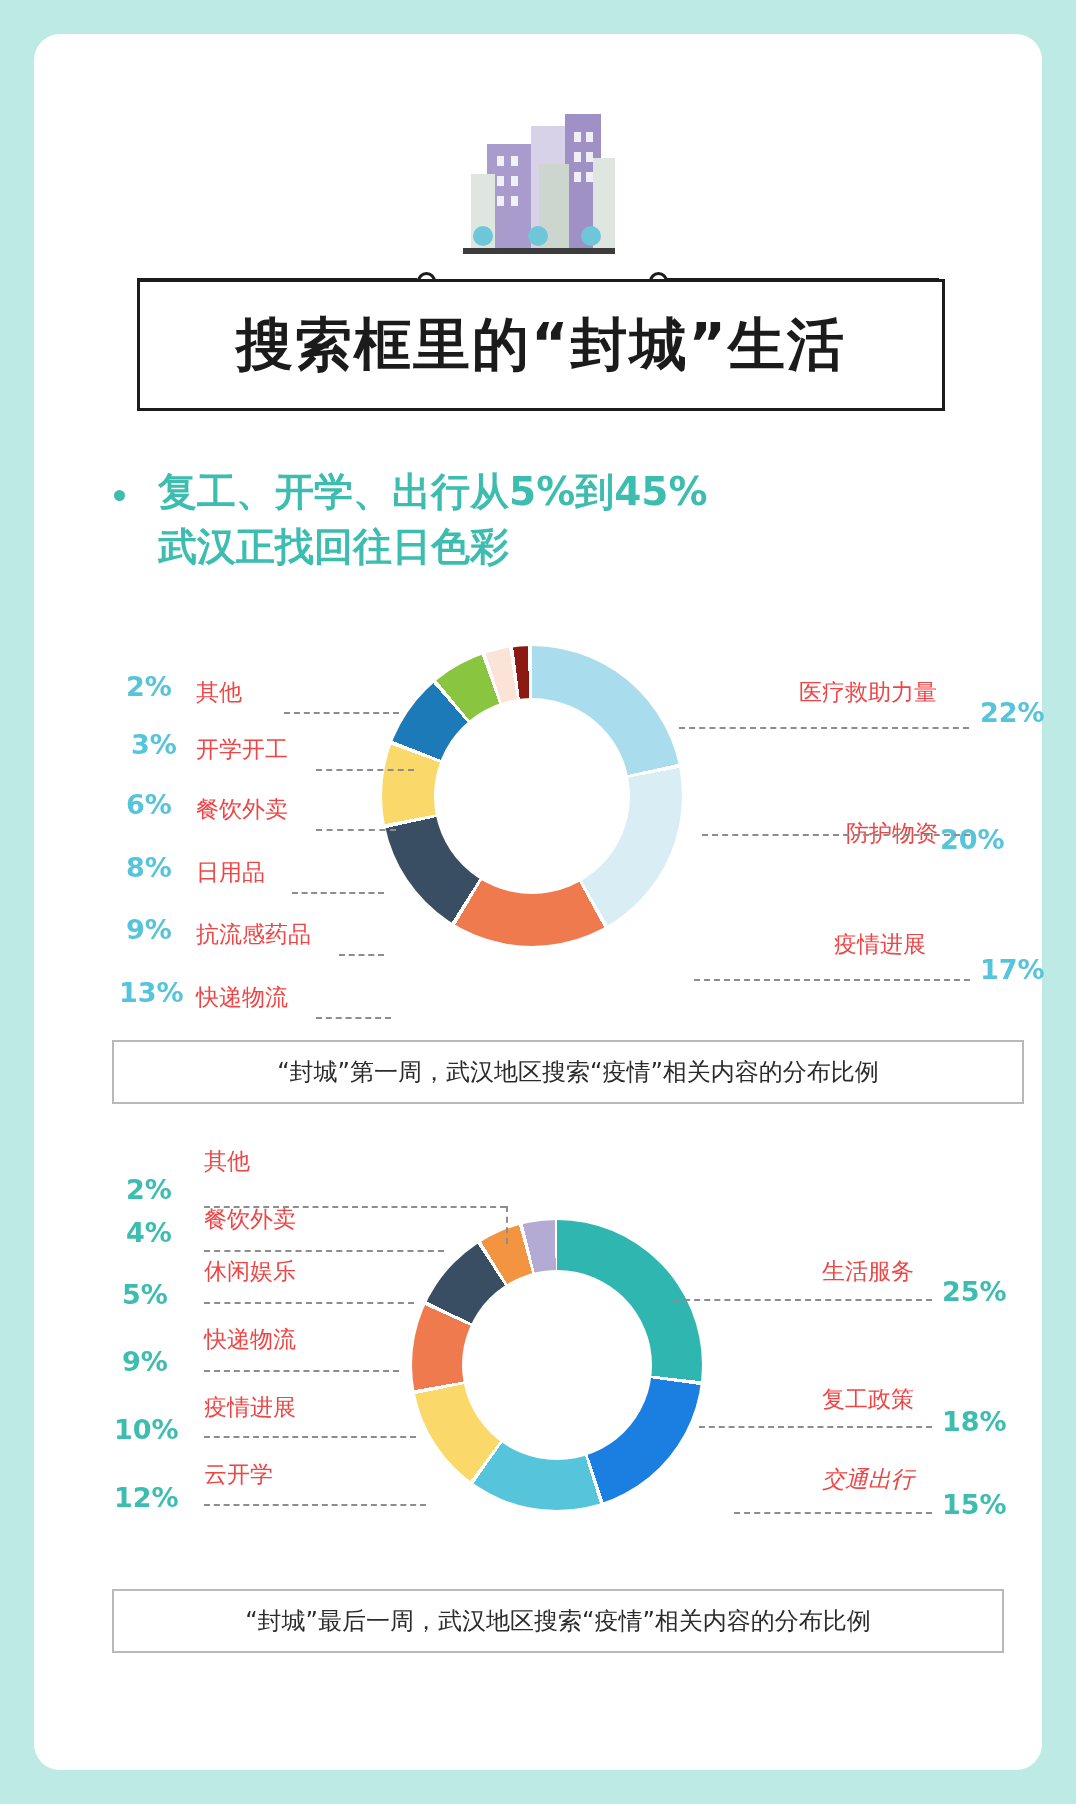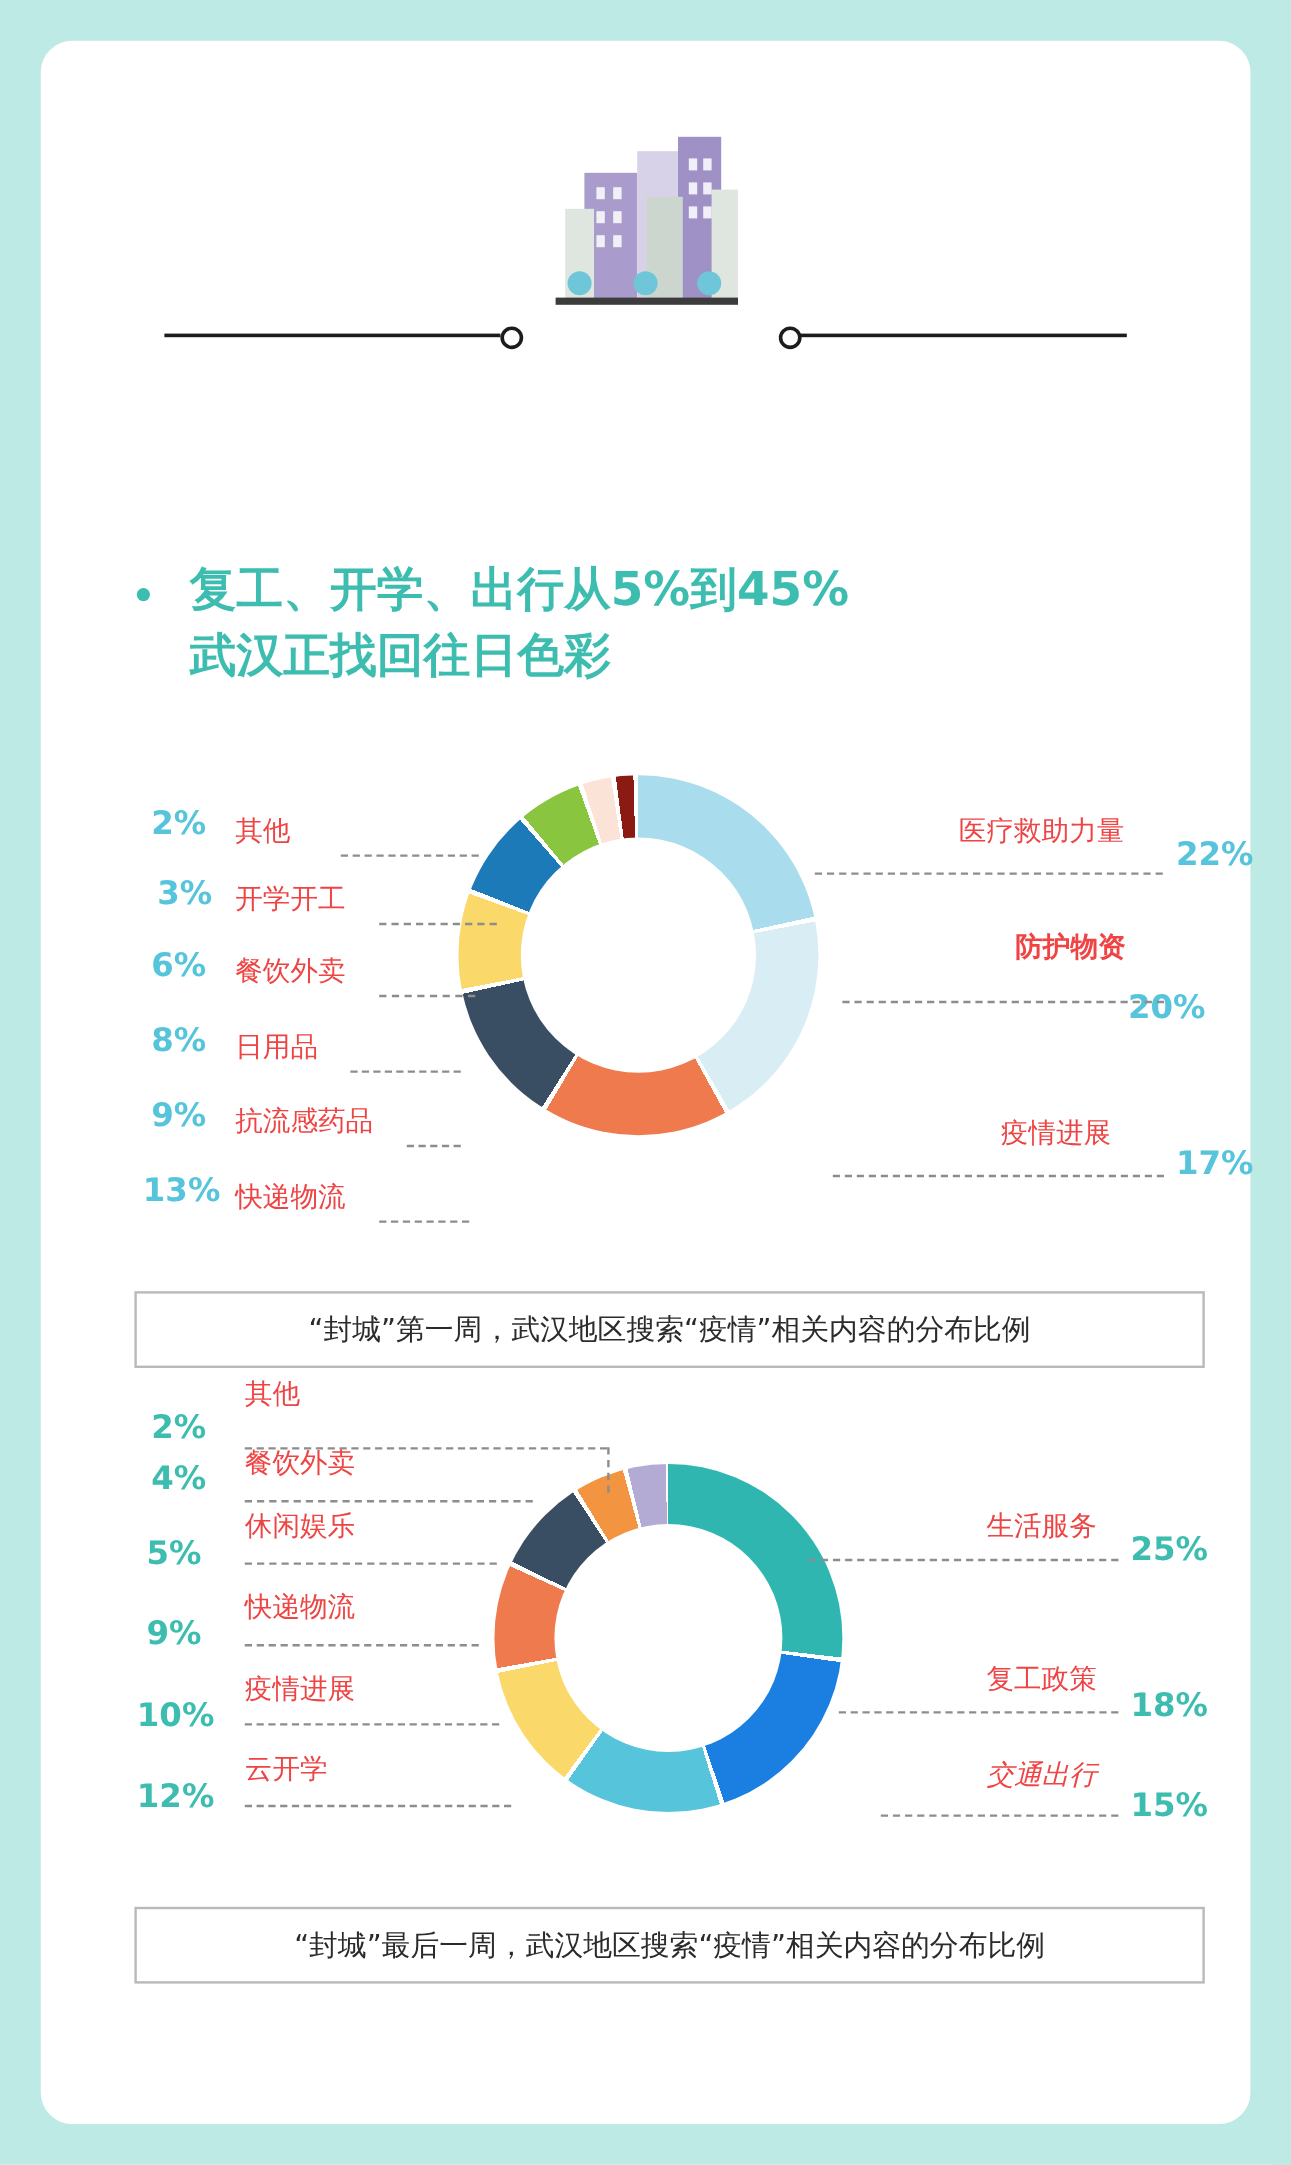--- a/index.html
+++ b/index.html
@@ -111,20 +111,23 @@
       <circle cx="40" cy="140" r="10" fill="#6ec6d8"></circle>
       <circle cx="95" cy="140" r="10" fill="#6ec6d8"></circle>
       <circle cx="148" cy="140" r="10" fill="#6ec6d8"></circle>
     </svg>
   </div>
 
   <div class="title-rule rule-l"></div>
   <div class="title-rule rule-r"></div>
   <div class="knob knob-l"></div>
   <div class="knob knob-r"></div>
+  <div class="title-box">
+    <span class="title-text">搜索框里的“封城”生活</span>
+  </div>
 
   <div class="bullet"></div>
   <div class="subtitle">
     <div>复工、开学、出行从5%到45%</div>
     <div>武汉正找回往日色彩</div>
   </div>
 
   <div class="donut-wrap" style="left:0;top:0;width:1008px;height:400px;">
 
     <div class="donut" id="donut1" style="left: 348px; top: 612px; width: 300px; height: 300px; background: conic-gradient(rgb(169, 220, 236) 0deg, rgb(169, 220, 236) 77.6deg, rgb(255, 255, 255) 77.6deg, rgb(255, 255, 255) 79.2deg, rgb(217, 237, 245) 79.2deg, rgb(217, 237, 245) 149.6deg, rgb(255, 255, 255) 149.6deg, rgb(255, 255, 255) 151.2deg, rgb(239, 122, 78) 151.2deg, rgb(239, 122, 78) 210.8deg, rgb(255, 255, 255) 210.8deg, rgb(255, 255, 255) 212.4deg, rgb(58, 78, 99) 212.4deg, rgb(58, 78, 99) 257.6deg, rgb(255, 255, 255) 257.6deg, rgb(255, 255, 255) 259.2deg, rgb(250, 216, 106) 259.2deg, rgb(250, 216, 106) 290deg, rgb(255, 255, 255) 290deg, rgb(255, 255, 255) 291.6deg, rgb(29, 122, 184) 291.6deg, rgb(29, 122, 184) 318.8deg, rgb(255, 255, 255) 318.8deg, rgb(255, 255, 255) 320.4deg, rgb(138, 197, 63) 320.4deg, rgb(138, 197, 63) 340.4deg, rgb(255, 255, 255) 340.4deg, rgb(255, 255, 255) 342deg, rgb(251, 227, 216) 342deg, rgb(251, 227, 216) 351.2deg, rgb(255, 255, 255) 351.2deg, rgb(255, 255, 255) 352.8deg, rgb(139, 26, 18) 352.8deg, rgb(139, 26, 18) 358.4deg, rgb(255, 255, 255) 358.4deg, rgb(255, 255, 255) 360deg);">
@@ -152,30 +155,30 @@
     <div class="leader" style="left:305px;top:920px;width:45px;"></div>
 
     <span class="pct c1" style="left:85px;top:943px;">13%</span>
     <span class="lbl" style="left:162px;top:948px;">快递物流</span>
     <div class="leader" style="left:282px;top:983px;width:75px;"></div>
 
     <span class="lbl" style="left:765px;top:643px;">医疗救助力量</span>
     <span class="pct c1" style="left:946px;top:663px;">22%</span>
     <div class="leader" style="left:645px;top:693px;width:290px;"></div>
 
-    <span class="lbl" style="left:812px;top:740px;font-weight:bold;">防护物资</span>
+    <span class="lbl" style="left:812px;top:784px;">防护物资</span>
     <span class="pct c1" style="left:906px;top:790px;">20%</span>
     <div class="leader" style="left:668px;top:800px;width:268px;"></div>
 
     <span class="lbl" style="left:800px;top:895px;">疫情进展</span>
     <span class="pct c1" style="left:946px;top:920px;">17%</span>
     <div class="leader" style="left:660px;top:945px;width:276px;"></div>
   </div>
 
-  <div class="caption" style="left:78px;top:1042px;width:888px;height:60px;">“封城”第一周，武汉地区搜索“疫情”相关内容的分布比例</div>
+  <div class="caption" style="left:78px;top:1006px;width:888px;height:60px;padding-left:20px;">“封城”第一周，武汉地区搜索“疫情”相关内容的分布比例</div>
 
   <div class="donut-wrap" style="left:0;top:0;width:1008px;height:400px;">
 
     <div class="donut" id="donut2" style="left: 378px; top: 1186px; width: 290px; height: 290px; background: conic-gradient(rgb(47, 182, 176) 8deg, rgb(47, 182, 176) 96.4deg, rgb(255, 255, 255) 96.4deg, rgb(255, 255, 255) 98deg, rgb(26, 127, 224) 98deg, rgb(26, 127, 224) 161.2deg, rgb(255, 255, 255) 161.2deg, rgb(255, 255, 255) 162.8deg, rgb(86, 196, 219) 162.8deg, rgb(86, 196, 219) 215.2deg, rgb(255, 255, 255) 215.2deg, rgb(255, 255, 255) 216.8deg, rgb(250, 216, 106) 216.8deg, rgb(250, 216, 106) 258.4deg, rgb(255, 255, 255) 258.4deg, rgb(255, 255, 255) 260deg, rgb(239, 122, 78) 260deg, rgb(239, 122, 78) 294.4deg, rgb(255, 255, 255) 294.4deg, rgb(255, 255, 255) 296deg, rgb(58, 78, 99) 296deg, rgb(58, 78, 99) 326.8deg, rgb(255, 255, 255) 326.8deg, rgb(255, 255, 255) 328.4deg, rgb(243, 148, 64) 328.4deg, rgb(243, 148, 64) 344.8deg, rgb(255, 255, 255) 344.8deg, rgb(255, 255, 255) 346.4deg, rgb(179, 171, 212) 346.4deg, rgb(179, 171, 212) 359.2deg, rgb(255, 255, 255) 359.2deg, rgb(255, 255, 255) 360.8deg, rgb(217, 217, 217) 360.8deg, rgb(217, 217, 217) 366.4deg, rgb(255, 255, 255) 366.4deg, rgb(255, 255, 255) 368deg);">
       <div class="hole" style="left:50px;top:50px;width:190px;height:190px;"></div>
     </div>
 
     <span class="lbl" style="left:170px;top:1112px;">其他</span>
     <span class="pct c2" style="left:92px;top:1140px;">2%</span>
     <div class="leader" style="left:170px;top:1172px;width:302px;"></div>

